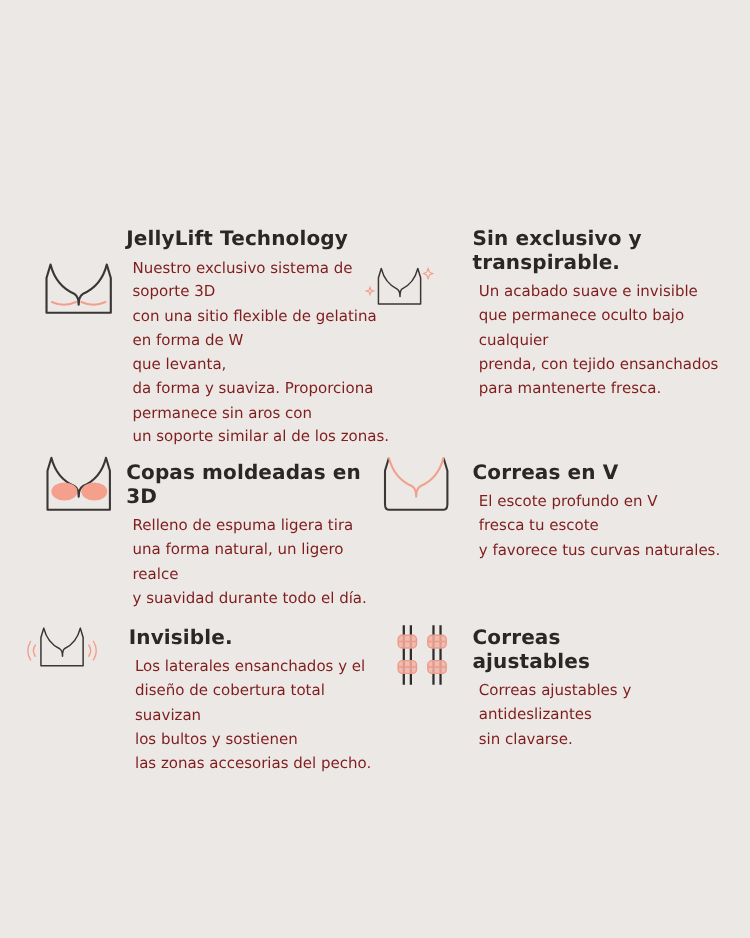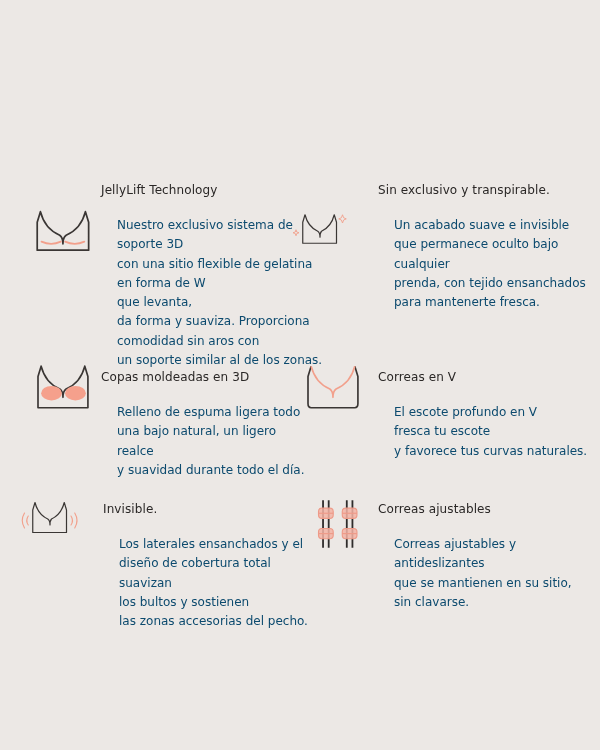--- a/index.html
+++ b/index.html
@@ -23,32 +23,32 @@
     left: 0;
     top: 0;
     width: 60px;
     height: 52px;
   }
   .feature .text {
     position: absolute;
     top: 0;
   }
   .feature .title {
-    font-size: 12px;
+    font-size: 16px;
     line-height: 19px;
     color: #2a2726;
-    font-weight: 400;
+    font-weight: 700;
     margin: 0;
     letter-spacing: 0.1px;
   }
   .feature .desc {
     font-size: 12px;
     line-height: 19.3px;
-    color: #0c4a6e;
-    margin: 16px;
+    color: #7f1d1d;
+    margin: 5px;
   }
   .feature .desc span {
     display: block;
     white-space: nowrap;
   }
 </style>
 </head>
 <body>
 
 <div class="feature" style="left:30px; top:181px;">
@@ -59,21 +59,21 @@
   </svg>
   <div class="text" style="left:71px;">
     <p class="title">JellyLift Technology</p>
     <p class="desc">
       <span>Nuestro exclusivo sistema de</span>
       <span>soporte 3D</span>
       <span>con una sitio flexible de gelatina</span>
       <span>en forma de W</span>
       <span>que levanta,</span>
       <span>da forma y suaviza. Proporciona</span>
-      <span>comodidad sin aros con</span>
+      <span>permanece sin aros con</span>
       <span>un soporte similar al de los zonas.</span>
     </p>
   </div>
 </div>
 
 <div class="feature" style="left:290px; top:181px;">
   <svg class="icon" style="left:0px; top:22px;" width="80" height="50" viewBox="0 0 80 50">
     <path d="M20 6 L17 16 L17 44 L62 44 L62 16 L59 6 Q55 22 42 28 Q40 30 40 36 Q40 30 37 28 Q24 22 20 6 Z" fill="none" stroke="#3a3634" stroke-width="1.6" stroke-linejoin="round"></path>
     <path d="M70 6 L71.5 10 L75 11.5 L71.5 13 L70 17 L68.5 13 L65 11.5 L68.5 10 Z" fill="none" stroke="#f2a08c" stroke-width="1.2"></path>
     <path d="M8 26 L9 29 L12 30 L9 31 L8 34 L7 31 L4 30 L7 29 Z" fill="none" stroke="#f2a08c" stroke-width="1.2"></path>
@@ -92,22 +92,22 @@
 
 <div class="feature" style="left:30px; top:368px;">
   <svg class="icon" style="left:4px; top:-6px;" width="56" height="50" viewBox="0 0 56 50">
     <path d="M6 4 L3 14 L3 44 L51 44 L51 14 L48 4 Q44 20 30 26 Q27 28 27 34 Q27 28 24 26 Q10 20 6 4 Z" fill="none" stroke="#3a3634" stroke-width="1.6" stroke-linejoin="round"></path>
     <ellipse cx="16" cy="30" rx="10" ry="7" fill="#f5a08c"></ellipse>
     <ellipse cx="39" cy="30" rx="10" ry="7" fill="#f5a08c"></ellipse>
   </svg>
   <div class="text" style="left:71px;">
     <p class="title">Copas moldeadas en 3D</p>
     <p class="desc">
-      <span>Relleno de espuma ligera todo</span>
-      <span>una bajo natural, un ligero</span>
+      <span>Relleno de espuma ligera tira</span>
+      <span>una forma natural, un ligero</span>
       <span>realce</span>
       <span>y suavidad durante todo el día.</span>
     </p>
   </div>
 </div>
 
 <div class="feature" style="left:290px; top:368px;">
   <svg class="icon" style="left:14px; top:-6px;" width="56" height="50" viewBox="0 0 56 50">
     <path d="M6 4 L3 14 L3 40 Q3 44 6 44 L48 44 Q51 44 51 40 L51 14 L48 4" fill="none" stroke="#3a3634" stroke-width="1.6" stroke-linejoin="round"></path>
     <path d="M6 4 Q10 20 24 26 Q27 28 27 34 Q27 28 30 26 Q44 20 48 4" fill="none" stroke="#f2a08c" stroke-width="1.6" stroke-linejoin="round"></path>
@@ -161,17 +161,16 @@
       <line x1="22" y1="13.5" x2="35" y2="13.5"></line>
       <line x1="1" y1="31.5" x2="14" y2="31.5"></line>
       <line x1="22" y1="31.5" x2="35" y2="31.5"></line>
     </g>
   </svg>
   <div class="text" style="left:88px;">
     <p class="title">Correas ajustables</p>
     <p class="desc">
       <span>Correas ajustables y</span>
       <span>antideslizantes</span>
-      <span>que se mantienen en su sitio,</span>
       <span>sin clavarse.</span>
     </p>
   </div>
 </div>
 
 </body></html>

